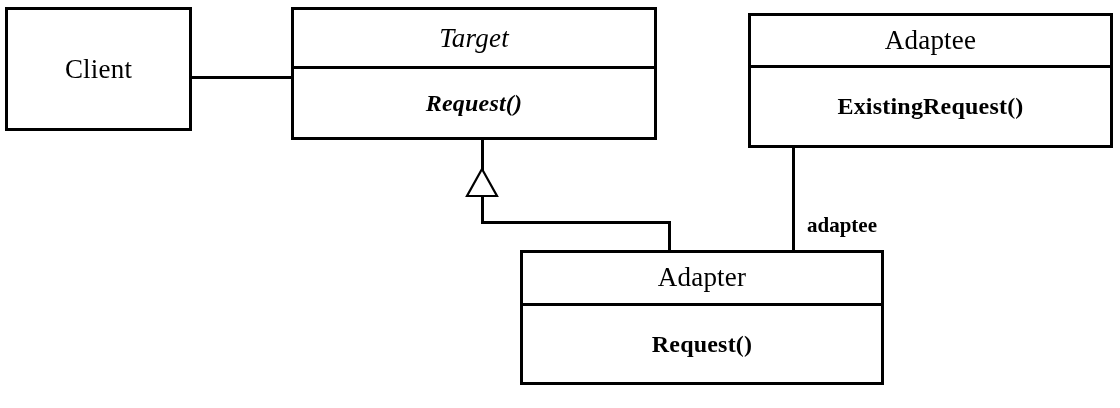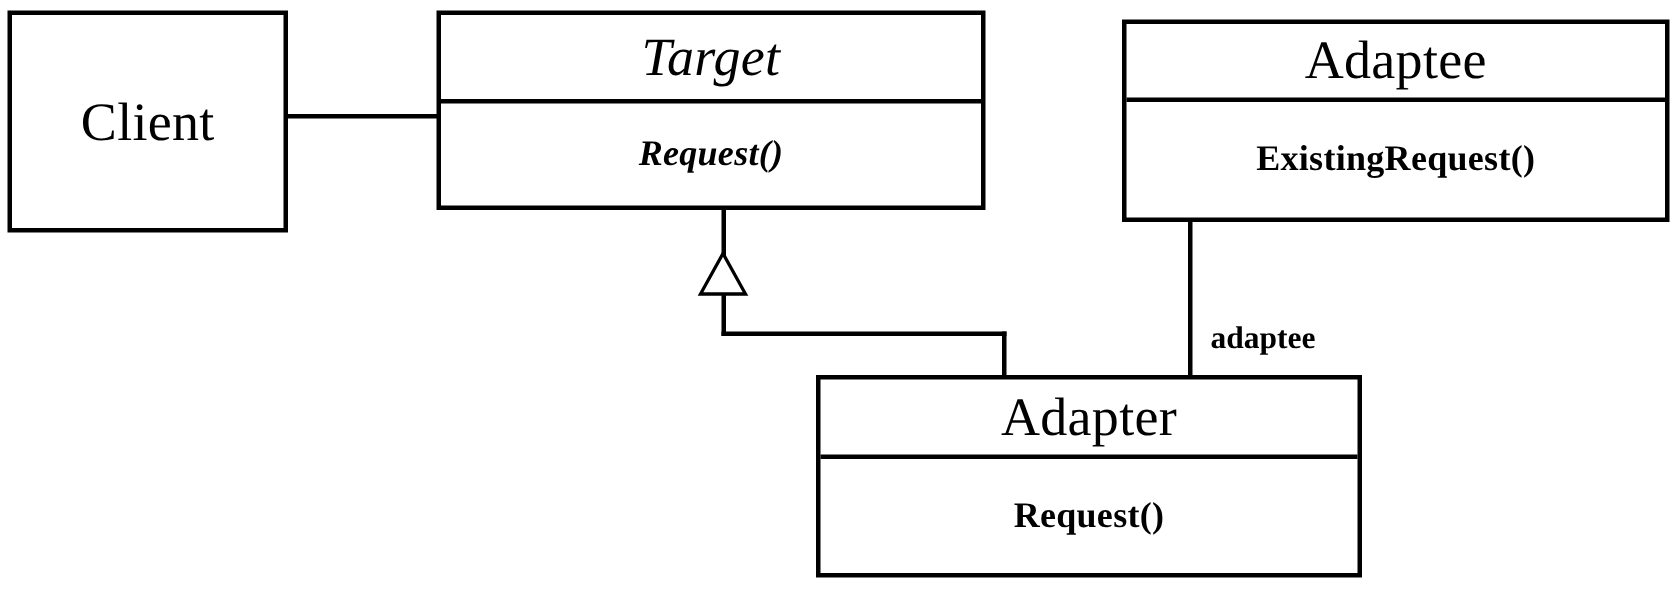--- a/index.html
+++ b/index.html
@@ -32,21 +32,21 @@
     box-sizing: border-box;
     text-align: center;
     color: #000000;
     white-space: nowrap;
   }
   .uml-compartment.divided {
     border-top: 3px solid #000000;
     font-weight: bold;
   }
   .cls-name {
-    font-size: 36px;
+    font-size: 27px;
     line-height: 1;
     letter-spacing: 0.2px;
     border-radius: 28px;
   }
   .cls-op {
     font-size: 24px;
     line-height: 1;
     letter-spacing: 0.2px;
   }
   .italic { font-style: italic; }
@@ -78,35 +78,35 @@
     color: #000000;
     white-space: nowrap;
     font-weight: bold;
   }
 </style>
 </head>
 <body>
 
 <div id="canvas">
 
-  <div class="uml-class" style="left:5px; top:7px; width:187px; height:148px;justify-content:flex-end;">
+  <div class="uml-class" style="left:5px; top:7px; width:187px; height:124px;justify-content:flex-end;">
     <div class="uml-compartment cls-name" style="height:100%;">Client</div>
   </div>
 
   <div class="uml-class" style="left:291px; top:7px; width:366px; height:133px;">
     <div class="uml-compartment cls-name italic" style="height:59px;">Target</div>
     <div class="uml-compartment cls-op italic divided" style="height:74px;">Request()</div>
   </div>
 
   <div class="uml-class" style="left:748px; top:13px; width:365px; height:135px;">
     <div class="uml-compartment cls-name" style="height:51px;">Adaptee</div>
     <div class="uml-compartment cls-op divided" style="height:84px;text-align:center;">ExistingRequest()</div>
   </div>
 
-  <div class="uml-class" style="left:544px; top:250px; width:364px; height:135px;">
+  <div class="uml-class" style="left:520px; top:250px; width:364px; height:135px;">
     <div class="uml-compartment cls-name" style="height:52px;">Adapter</div>
     <div class="uml-compartment cls-op divided" style="height:83px;">Request()</div>
   </div>
 
   <div class="edge-h" style="left:190px; top:76px; width:103px;"></div>
 
   <div class="edge-v" style="left:481px; top:138px; height:33px;"></div>
 
   <div class="gen-triangle" style="left:464px; top:167px; width:36px; height:32px;">
     <svg width="36" height="32" viewBox="0 0 36 32">

